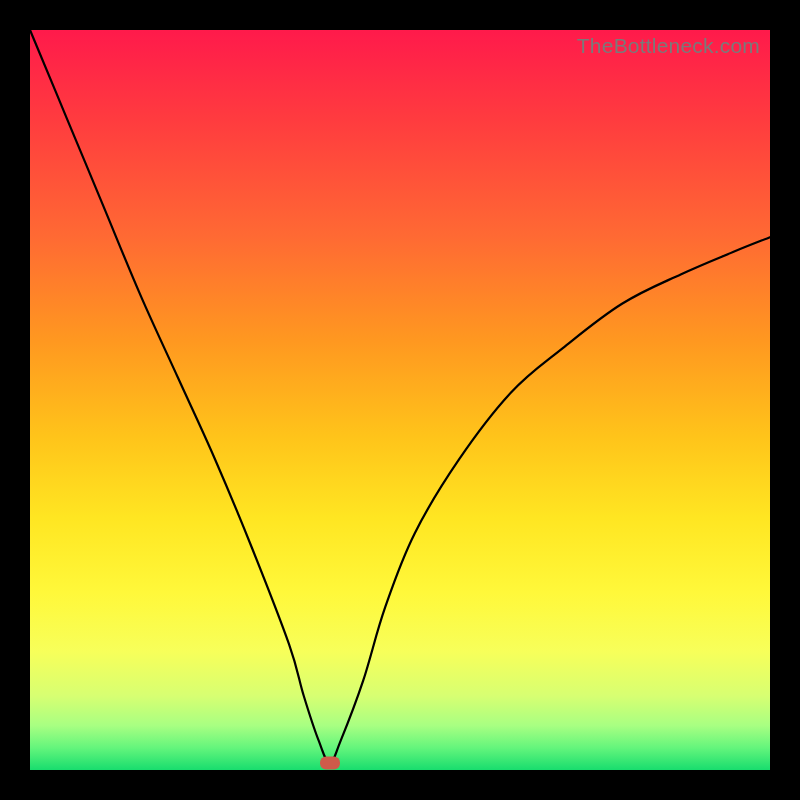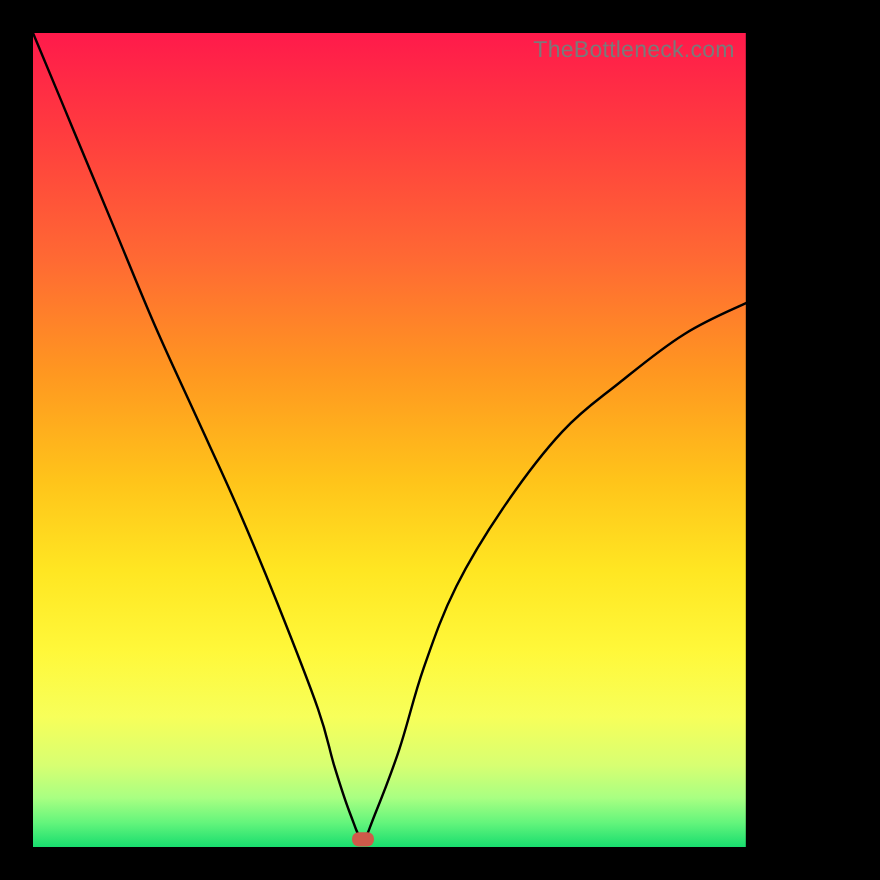--- a/index.html
+++ b/index.html
@@ -14,21 +14,21 @@
   .frame {
     position: relative;
     width: 800px;
     height: 800px;
     background: #000000;
   }
   .plot-area {
     position: absolute;
     left: 30px;
     top: 30px;
-    width: 648px;
+    width: 740px;
     height: 740px;
     background: linear-gradient(
       to bottom,
       #ff1a4b 0%,
       #ff3b3f 12%,
       #ff6a33 28%,
       #ff9820 42%,
       #ffc41a 55%,
       #ffe622 66%,
       #fff83a 76%,

